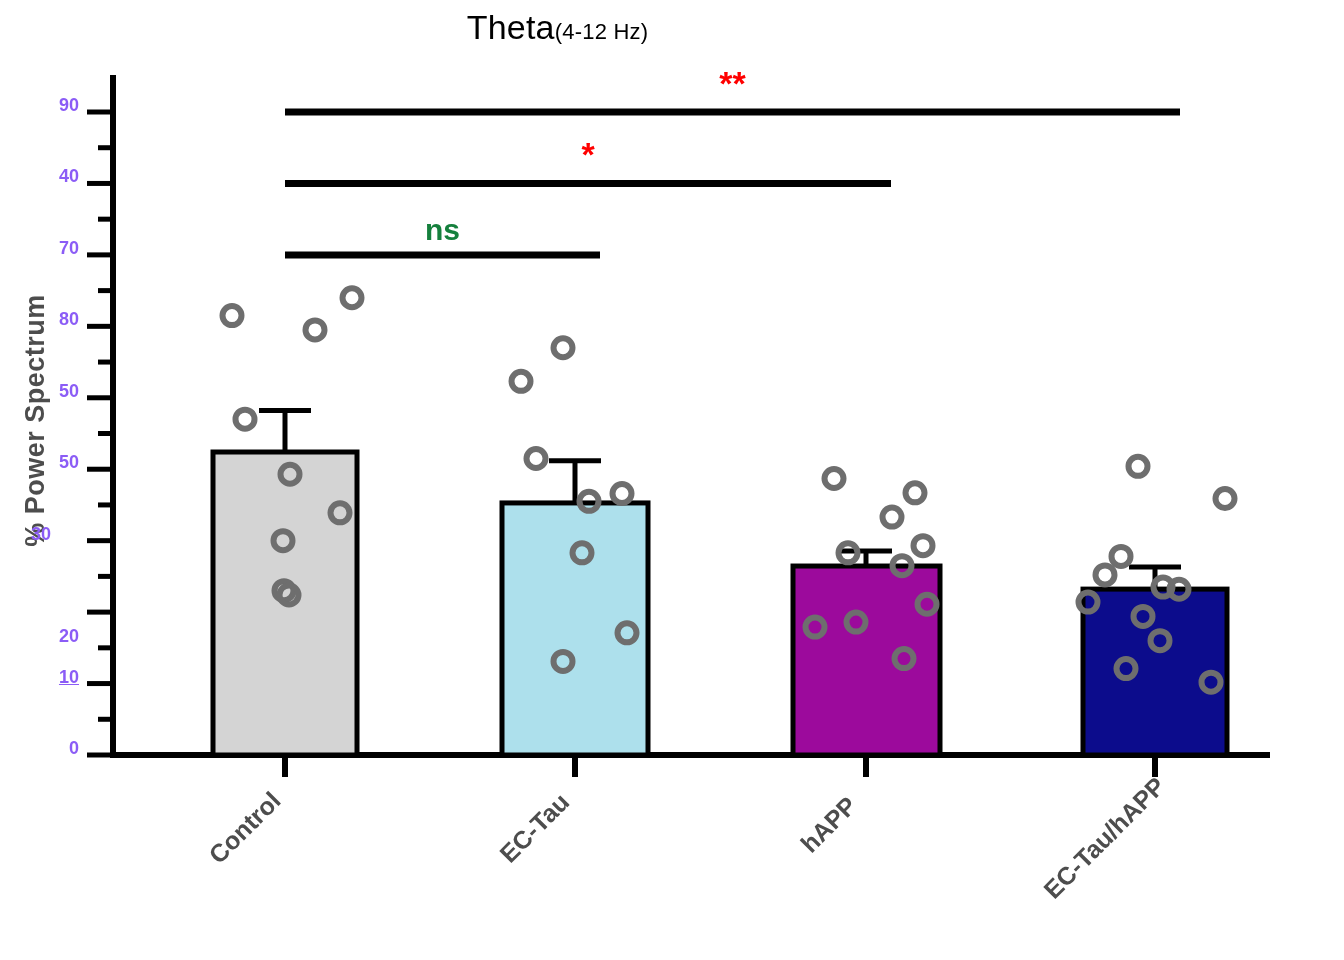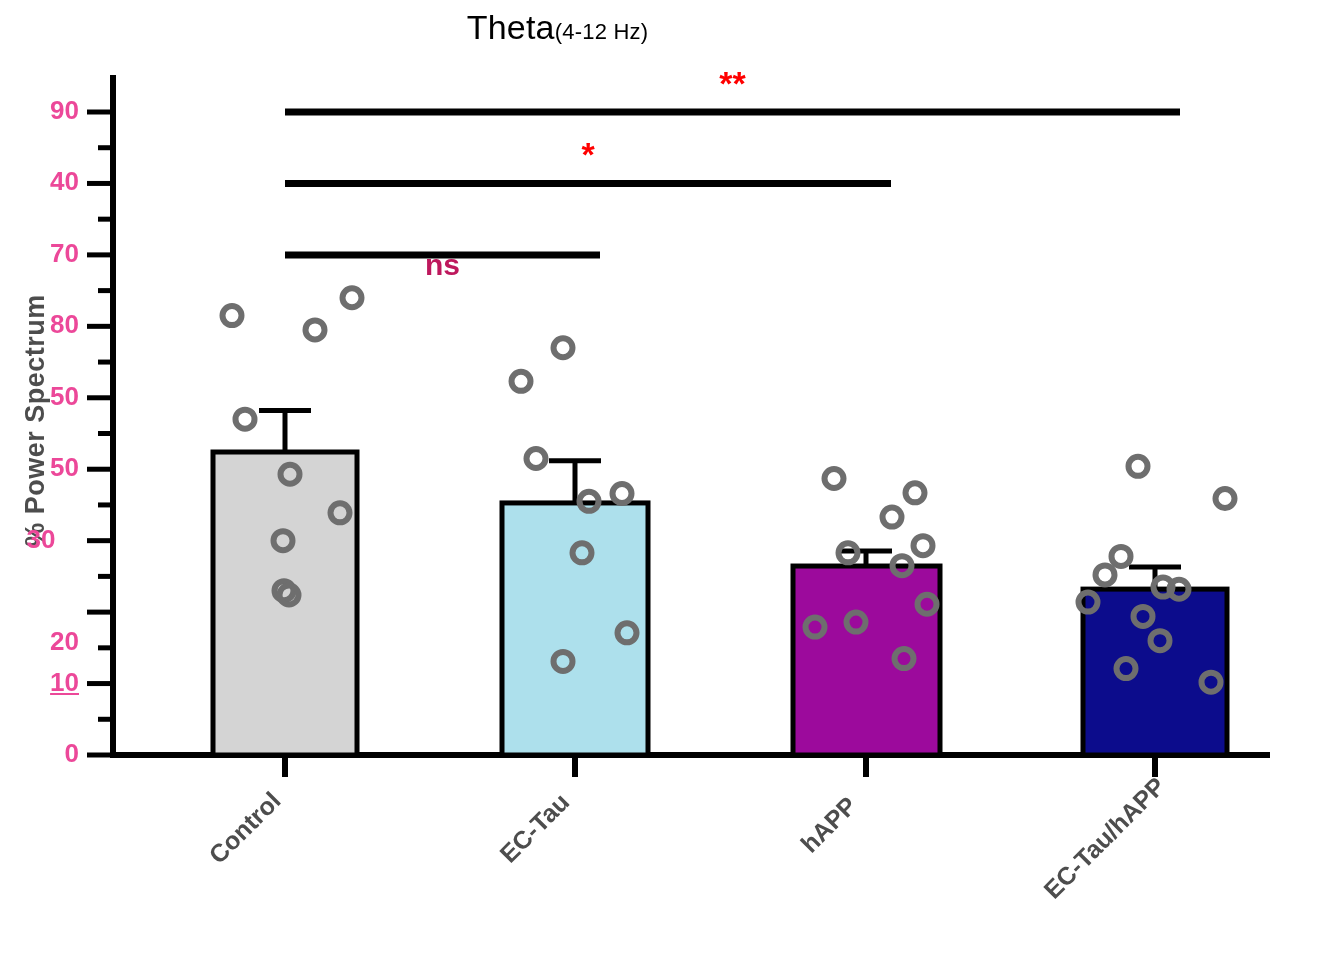--- a/index.html
+++ b/index.html
@@ -40,22 +40,22 @@
     transform: rotate(-90deg);
     color: #4d4d4d;
     font-size: 27px;
     font-weight: bold;
     letter-spacing: 0.5px;
   }
   .ytick-label {
     position: absolute;
     width: 70px;
     text-align: right;
-    color: #ec4899;
-    font-size: 26px;
+    color: #8b5cf6;
+    font-size: 18px;
     font-weight: bold;
   }
   .xtick-label {
     position: absolute;
     color: #4d4d4d;
     font-size: 25px;
     font-weight: bold;
     white-space: nowrap;
     transform-origin: left top;
     transform: rotate(-45deg);
@@ -109,21 +109,21 @@
       <div class="xtick-label" style="left: 794.637px; top: 838.363px;">hAPP</div>
       <div class="xtick-label" style="left: 1037.81px; top: 884.187px;">EC-Tau/hAPP</div>
     </div>
   <div id="bar-values">
       <div class="bar-value" style="left: 205px; top: 703px; width: 160px; color: rgb(38, 38, 38);">42.41</div>
       <div class="bar-value" style="left: 495px; top: 703px; width: 160px; color: rgb(38, 38, 38);">35.28</div>
       <div class="bar-value" style="left: 786px; top: 703px; width: 160px; color: rgb(255, 255, 255);">26.45</div>
       <div class="bar-value" style="left: 1075px; top: 703px; width: 160px; color: rgb(255, 255, 255);">23.22</div>
     </div>
   <div id="sig-labels">
-      <div class="sig-text sig-ns" style="left: 372.5px; width: 140px; color: #be185d; top: 212.889px; margin-top: 35px;">ns</div>
+      <div class="sig-text sig-ns" style="left: 372.5px; width: 140px; color: #15803d; top: 212.889px;">ns</div>
       <div class="sig-text sig-star" style="left: 518px; width: 140px; color: rgb(255, 0, 0); top: 135.444px;">*</div>
       <div class="sig-text sig-star" style="left: 662.5px; width: 140px; color: rgb(255, 0, 0); top: 64px;">**</div>
     </div>
 
   <svg id="plot" width="1344" height="960" style="position:absolute;left:0;top:0;">
     <g id="axes-group">
         <line x1="113" y1="75" x2="113" y2="755" stroke="#000" stroke-width="6"></line>
         <line x1="110" y1="755" x2="1270" y2="755" stroke="#000" stroke-width="6"></line>
         <line x1="87" y1="755" x2="113" y2="755" stroke="#000" stroke-width="5"></line>
         <line x1="98" y1="719.2777777777778" x2="113" y2="719.2777777777778" stroke="#000" stroke-width="5"></line>

